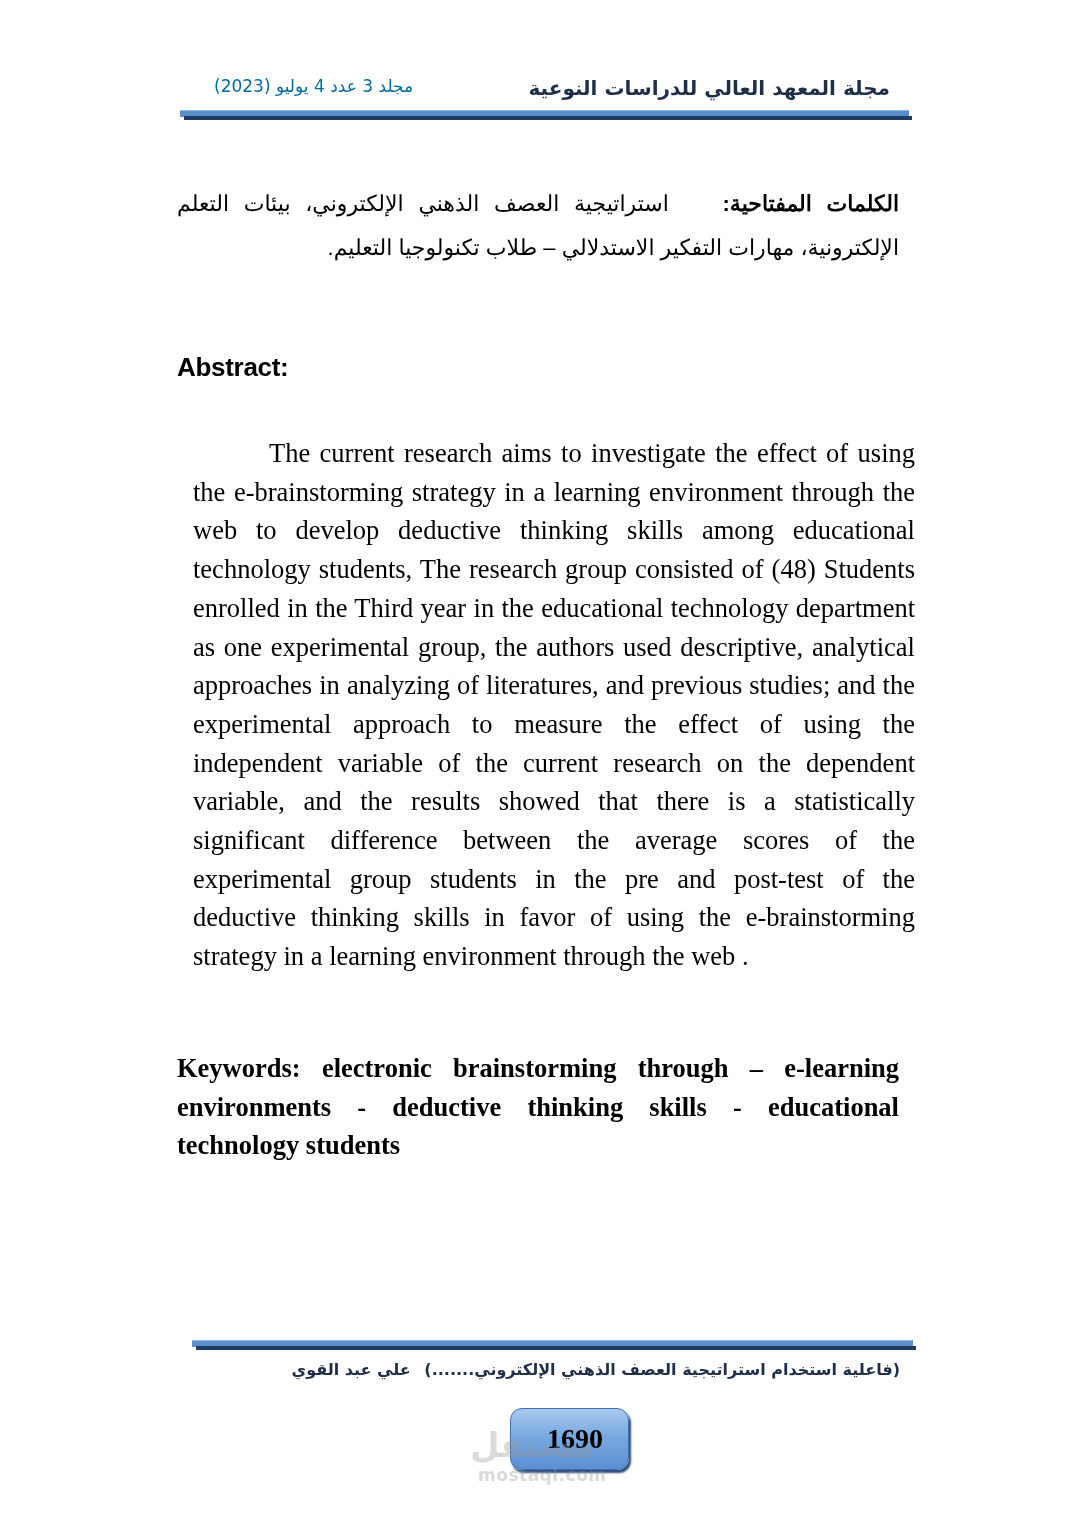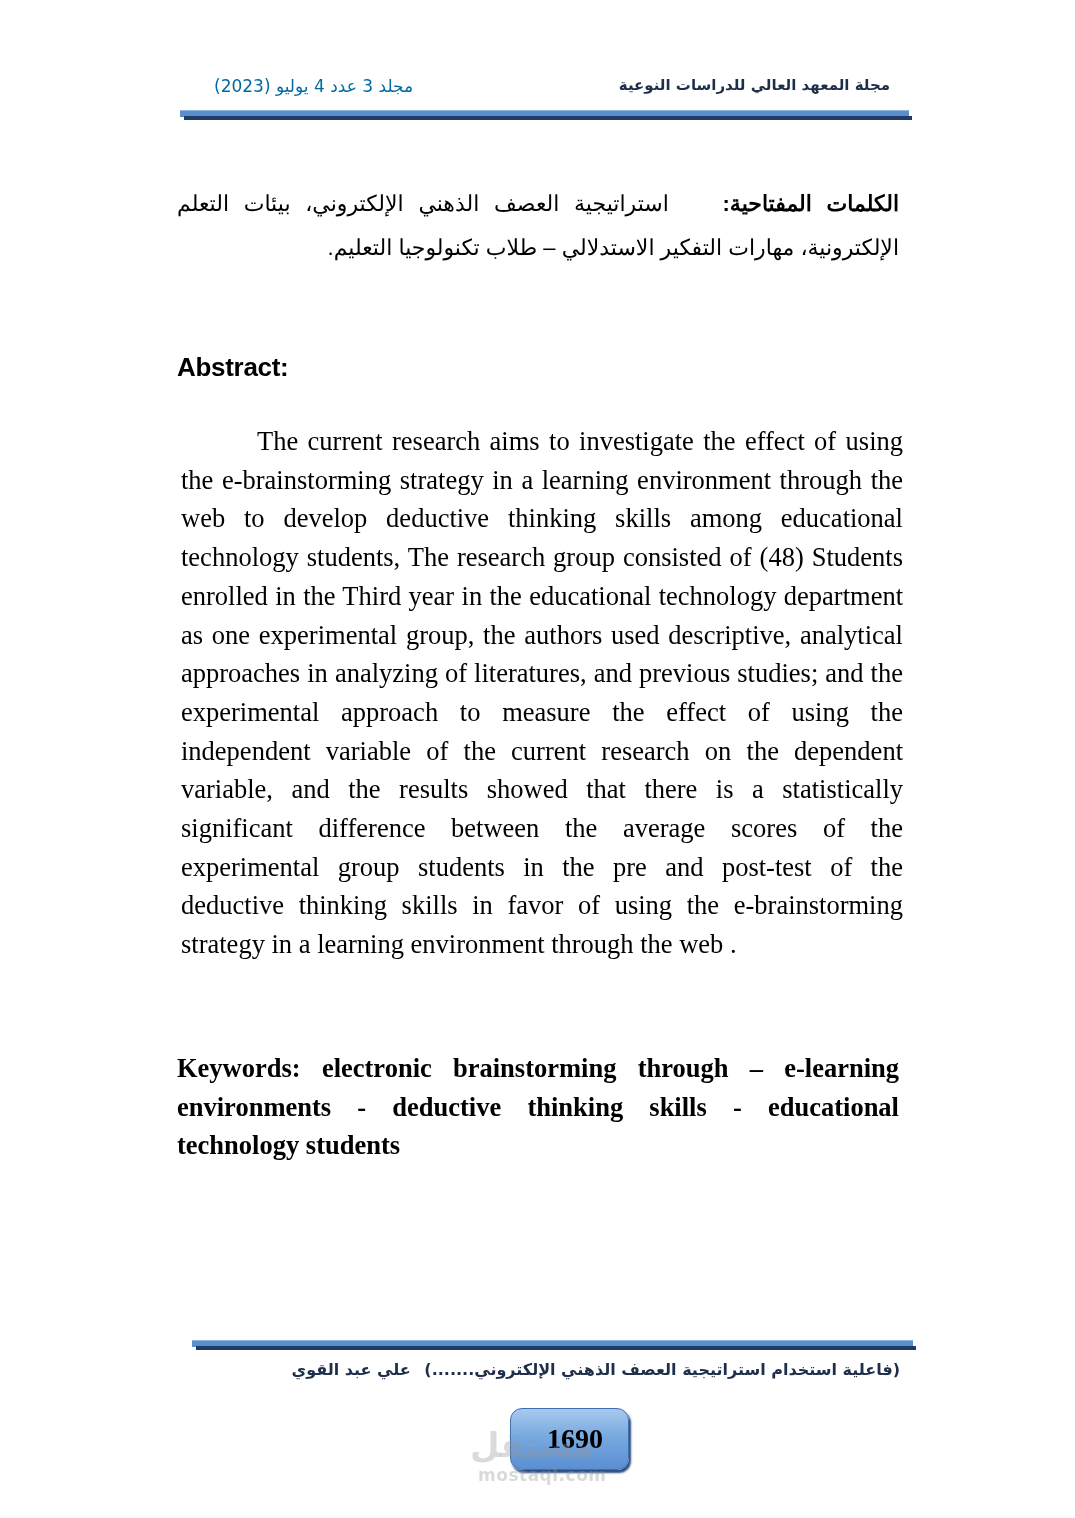--- a/index.html
+++ b/index.html
@@ -20,21 +20,21 @@
       top: 72px;
       width: 730px;
       height: 30px;
     }
     .header-journal {
       position: absolute;
       right: 20px;
       top: 4px;
       font-family: "DejaVu Sans", sans-serif;
       font-weight: bold;
-      font-size: 15px;
+      font-size: 20px;
       color: #1f2f4a;
       direction: rtl;
     }
     .header-issue {
       position: absolute;
       left: 34px;
       top: 4px;
       font-family: "DejaVu Sans", sans-serif;
       font-weight: normal;
       font-size: 17px;
@@ -89,21 +89,21 @@
     .abstract-body {
       position: absolute;
       left: 177px;
       top: 418px;
       width: 722px;
       font-family: "Liberation Serif", serif;
       font-size: 26.5px;
       line-height: 38.7px;
       text-align: justify;
       text-indent: 76px;
-      margin: 4px;
+      margin: 16px;
     }
     .en-keywords {
       position: absolute;
       left: 177px;
       top: 1049px;
       width: 722px;
       font-family: "Liberation Serif", serif;
       font-weight: bold;
       font-size: 26.5px;
       line-height: 38.7px;

